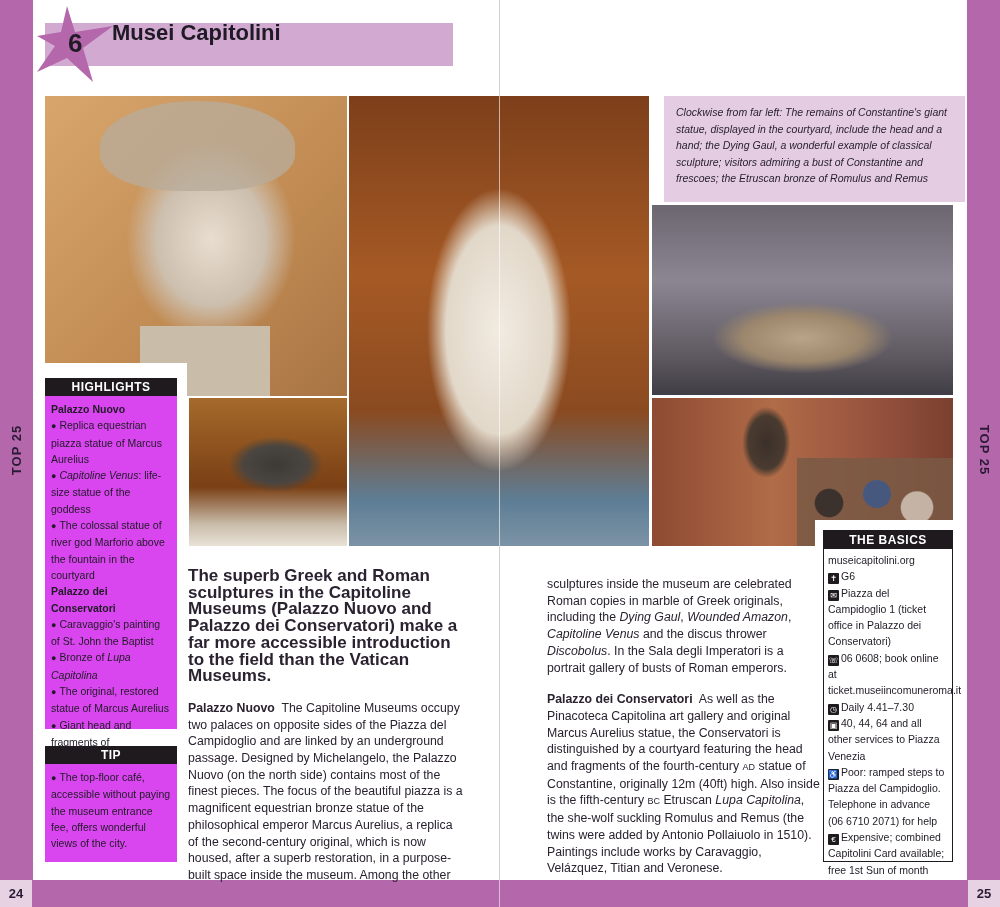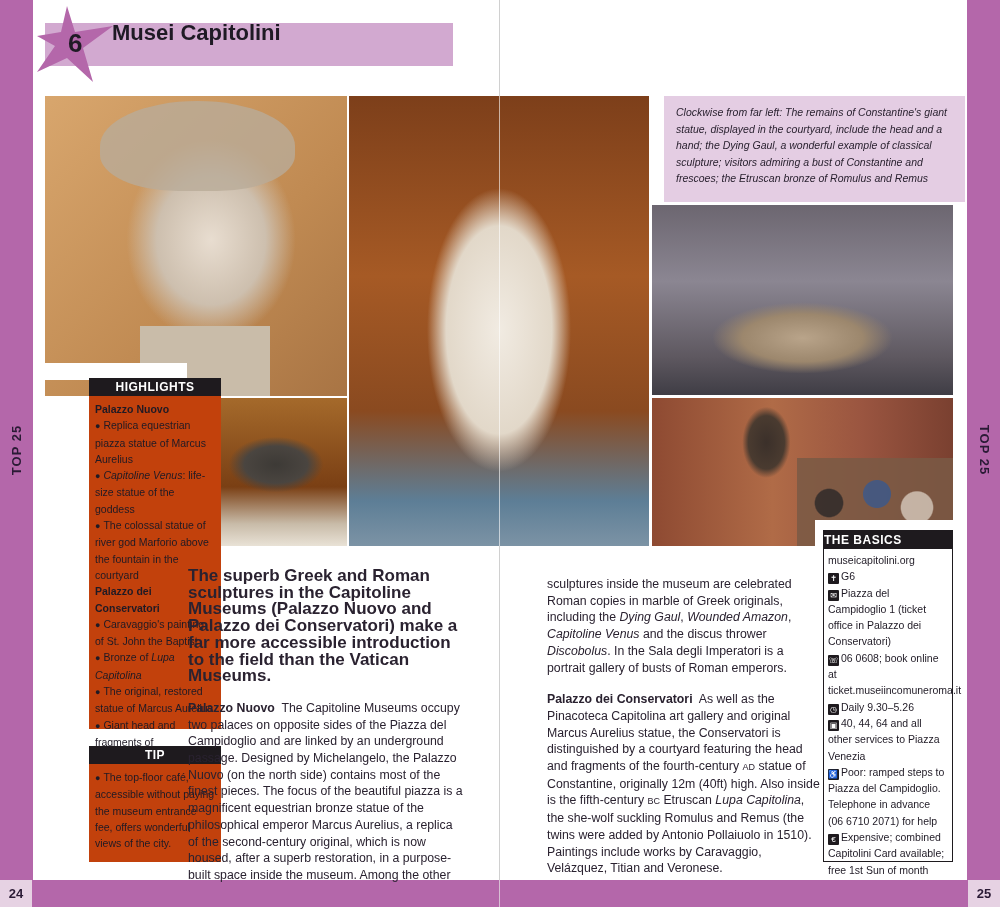--- a/index.html
+++ b/index.html
@@ -28,33 +28,33 @@
   .photo-head::after { content: ""; position: absolute; left: 95px; top: 230px; width: 130px; height: 70px; background: #c9bca9; }
   .photo-wolf { left: 189px; top: 398px; width: 158px; height: 148px; background: radial-gradient(ellipse 40% 25% at 55% 45%, #3d3a36 0%, #4a4540 50%, transparent 75%), linear-gradient(180deg, #a56a2b, #7a3f14 60%, #c8bba8 85%, #e9e2d6); }
   .photo-hand { left: 349px; top: 96px; width: 300px; height: 450px; background: radial-gradient(ellipse 32% 42% at 50% 52%, #f1ebe2 0%, #e2d8c9 55%, transparent 75%), linear-gradient(180deg, #7d3f1a, #a65a25 40%, #8a4a20 70%, #5d7e96 90%, #7c93a5); }
   .photo-gaul { left: 652px; top: 205px; width: 301px; height: 190px; background: radial-gradient(ellipse 40% 25% at 50% 70%, #b9a48a 0%, #9c876d 50%, transparent 75%), linear-gradient(180deg, #6c6670, #8b8692 40%, #5e5860 80%, #3f3d45); }
   .photo-bust { left: 652px; top: 398px; width: 301px; height: 148px; background: radial-gradient(ellipse 10% 30% at 38% 30%, #3b302a 0%, #4a3b30 60%, transparent 80%), linear-gradient(90deg, #8e4a32, #b06b47 40%, #9a5540 70%, #7a4030); }
   .photo-bust::after { content: ""; position: absolute; left: 145px; top: 60px; width: 160px; height: 90px; background: radial-gradient(circle at 20% 50%, #2a2a2a 0 10%, transparent 11%), radial-gradient(circle at 50% 40%, #3a5a8a 0 14%, transparent 15%), radial-gradient(circle at 75% 55%, #d0c6b8 0 12%, transparent 13%), #7a5a45; opacity: .85; }
   .photo-hand-seam { position: absolute; left: 499px; top: 96px; width: 1px; height: 450px; background: rgba(255,255,255,.6); }
 
   .caption-box { position: absolute; left: 652px; top: 96px; width: 301px; height: 106px; background: #e4cde3; padding: 8px 12px; font-family: "Liberation Sans", sans-serif; font-style: italic; font-size: 10.5px; line-height: 16.5px; color: #2a2230; margin-left: 12px; }
 
-  .sidebar-box { position: absolute; background: #c2410c; font-family: "Liberation Sans", sans-serif; font-size: 10.5px; line-height: 16.3px; color: #1f1a25; margin-left: 44px; }
+  .sidebar-box { position: absolute; background: #d946ef; font-family: "Liberation Sans", sans-serif; font-size: 10.5px; line-height: 16.3px; color: #1f1a25; }
   .sidebar-box .box-header { background: #1e1a1e; color: #fff; font-weight: bold; text-align: center; font-size: 12px; height: 18px; line-height: 18px; letter-spacing: .5px; }
   .highlights-box { left: 45px; top: 378px; width: 132px; height: 351px; }
   .highlights-cover { position: absolute; left: 40px; top: 363px; width: 147px; height: 17px; background: #fff; }
   .highlights-cover2 { position: absolute; left: 177px; top: 363px; width: 10px; height: 183px; background: #fff; }
   .box-body { padding: 5px 6px; }
   .sub-head { font-weight: bold; }
   .bullet::before { content: "\25CF"; font-size: 9px; margin-right: 3px; }
   .tip-box { left: 45px; top: 746px; width: 132px; height: 116px; }
 
   .basics-cover { position: absolute; left: 815px; top: 520px; width: 143px; height: 30px; background: #fff; }
   .basics-box { position: absolute; left: 823px; top: 530px; width: 130px; height: 332px; border: 1.5px solid #1e1a1e; background: #fff; font-size: 10.5px; line-height: 16.3px; color: #1f1a25; }
-  .basics-box .box-header { background: #1e1a1e; color: #fff; font-weight: bold; font-size: 12px; height: 18px; line-height: 18px; letter-spacing: .5px; }
+  .basics-box .box-header { background: #1e1a1e; color: #fff; font-weight: bold; text-align: center; font-size: 12px; height: 18px; line-height: 18px; letter-spacing: .5px; }
   .basics-box .box-body { padding: 3px 4px; }
   .bicon { display: inline-block; width: 11px; height: 11px; background: #1e1a1e; color: #fff; font-size: 8px; line-height: 11px; text-align: center; vertical-align: -1px; margin-right: 2px; border-radius: 1px; }
 
   .body-col { position: absolute; font-size: 12.3px; line-height: 16.7px; color: #2a2230; }
   .col-left { left: 188px; top: 568px; width: 275px; }
   .col-right { left: 547px; top: 568px; width: 275px; margin-top: 8px; }
   .lead { font-weight: bold; font-size: 17px; line-height: 16.7px; margin-bottom: 15px; }
   .para-head { font-weight: bold; }
   .para { margin-bottom: 15px; }
   .ital { font-style: italic; }
@@ -116,21 +116,21 @@
 </div>
 
 <div class="basics-cover"></div>
 <div class="basics-box">
   <div class="box-header">THE BASICS</div>
   <div class="box-body">
     <div>museicapitolini.org</div>
     <div><span class="bicon">✝</span><span>G6</span></div>
     <div><span class="bicon">✉</span><span>Piazza del Campidoglio 1 (ticket office in Palazzo dei Conservatori)</span></div>
     <div><span class="bicon">☏</span><span>06 0608; book online at ticket.museiincomuneroma.it</span></div>
-    <div><span class="bicon">◷</span><span>Daily 9.30–5.26</span></div>
+    <div><span class="bicon">◷</span><span>Daily 4.41–7.30</span></div>
     <div><span class="bicon">▣</span><span>40, 44, 64 and all other services to Piazza Venezia</span></div>
     <div><span class="bicon">♿</span><span>Poor: ramped steps to Piazza del Campidoglio. Telephone in advance (06 6710 2071) for help</span></div>
     <div><span class="bicon">€</span><span>Expensive; combined Capitolini Card available; free 1st Sun of month</span></div>
   </div>
 </div>
 
 <div class="body-col col-left">
   <div class="lead">The superb Greek and Roman sculptures in the Capitoline Museums (Palazzo Nuovo and Palazzo dei Conservatori) make a far more accessible introduction to the field than the Vatican Museums.</div>
   <div class="para"><span class="para-head">Palazzo Nuovo</span>&nbsp; <span>The Capitoline Museums occupy two palaces on opposite sides of the Piazza del Campidoglio and are linked by an underground passage. Designed by Michelangelo, the Palazzo Nuovo (on the north side) contains most of the finest pieces. The focus of the beautiful piazza is a magnificent equestrian bronze statue of the philosophical emperor Marcus Aurelius, a replica of the second-century original, which is now housed, after a superb restoration, in a purpose-built space inside the museum. Among the other</span></div>
 </div>

